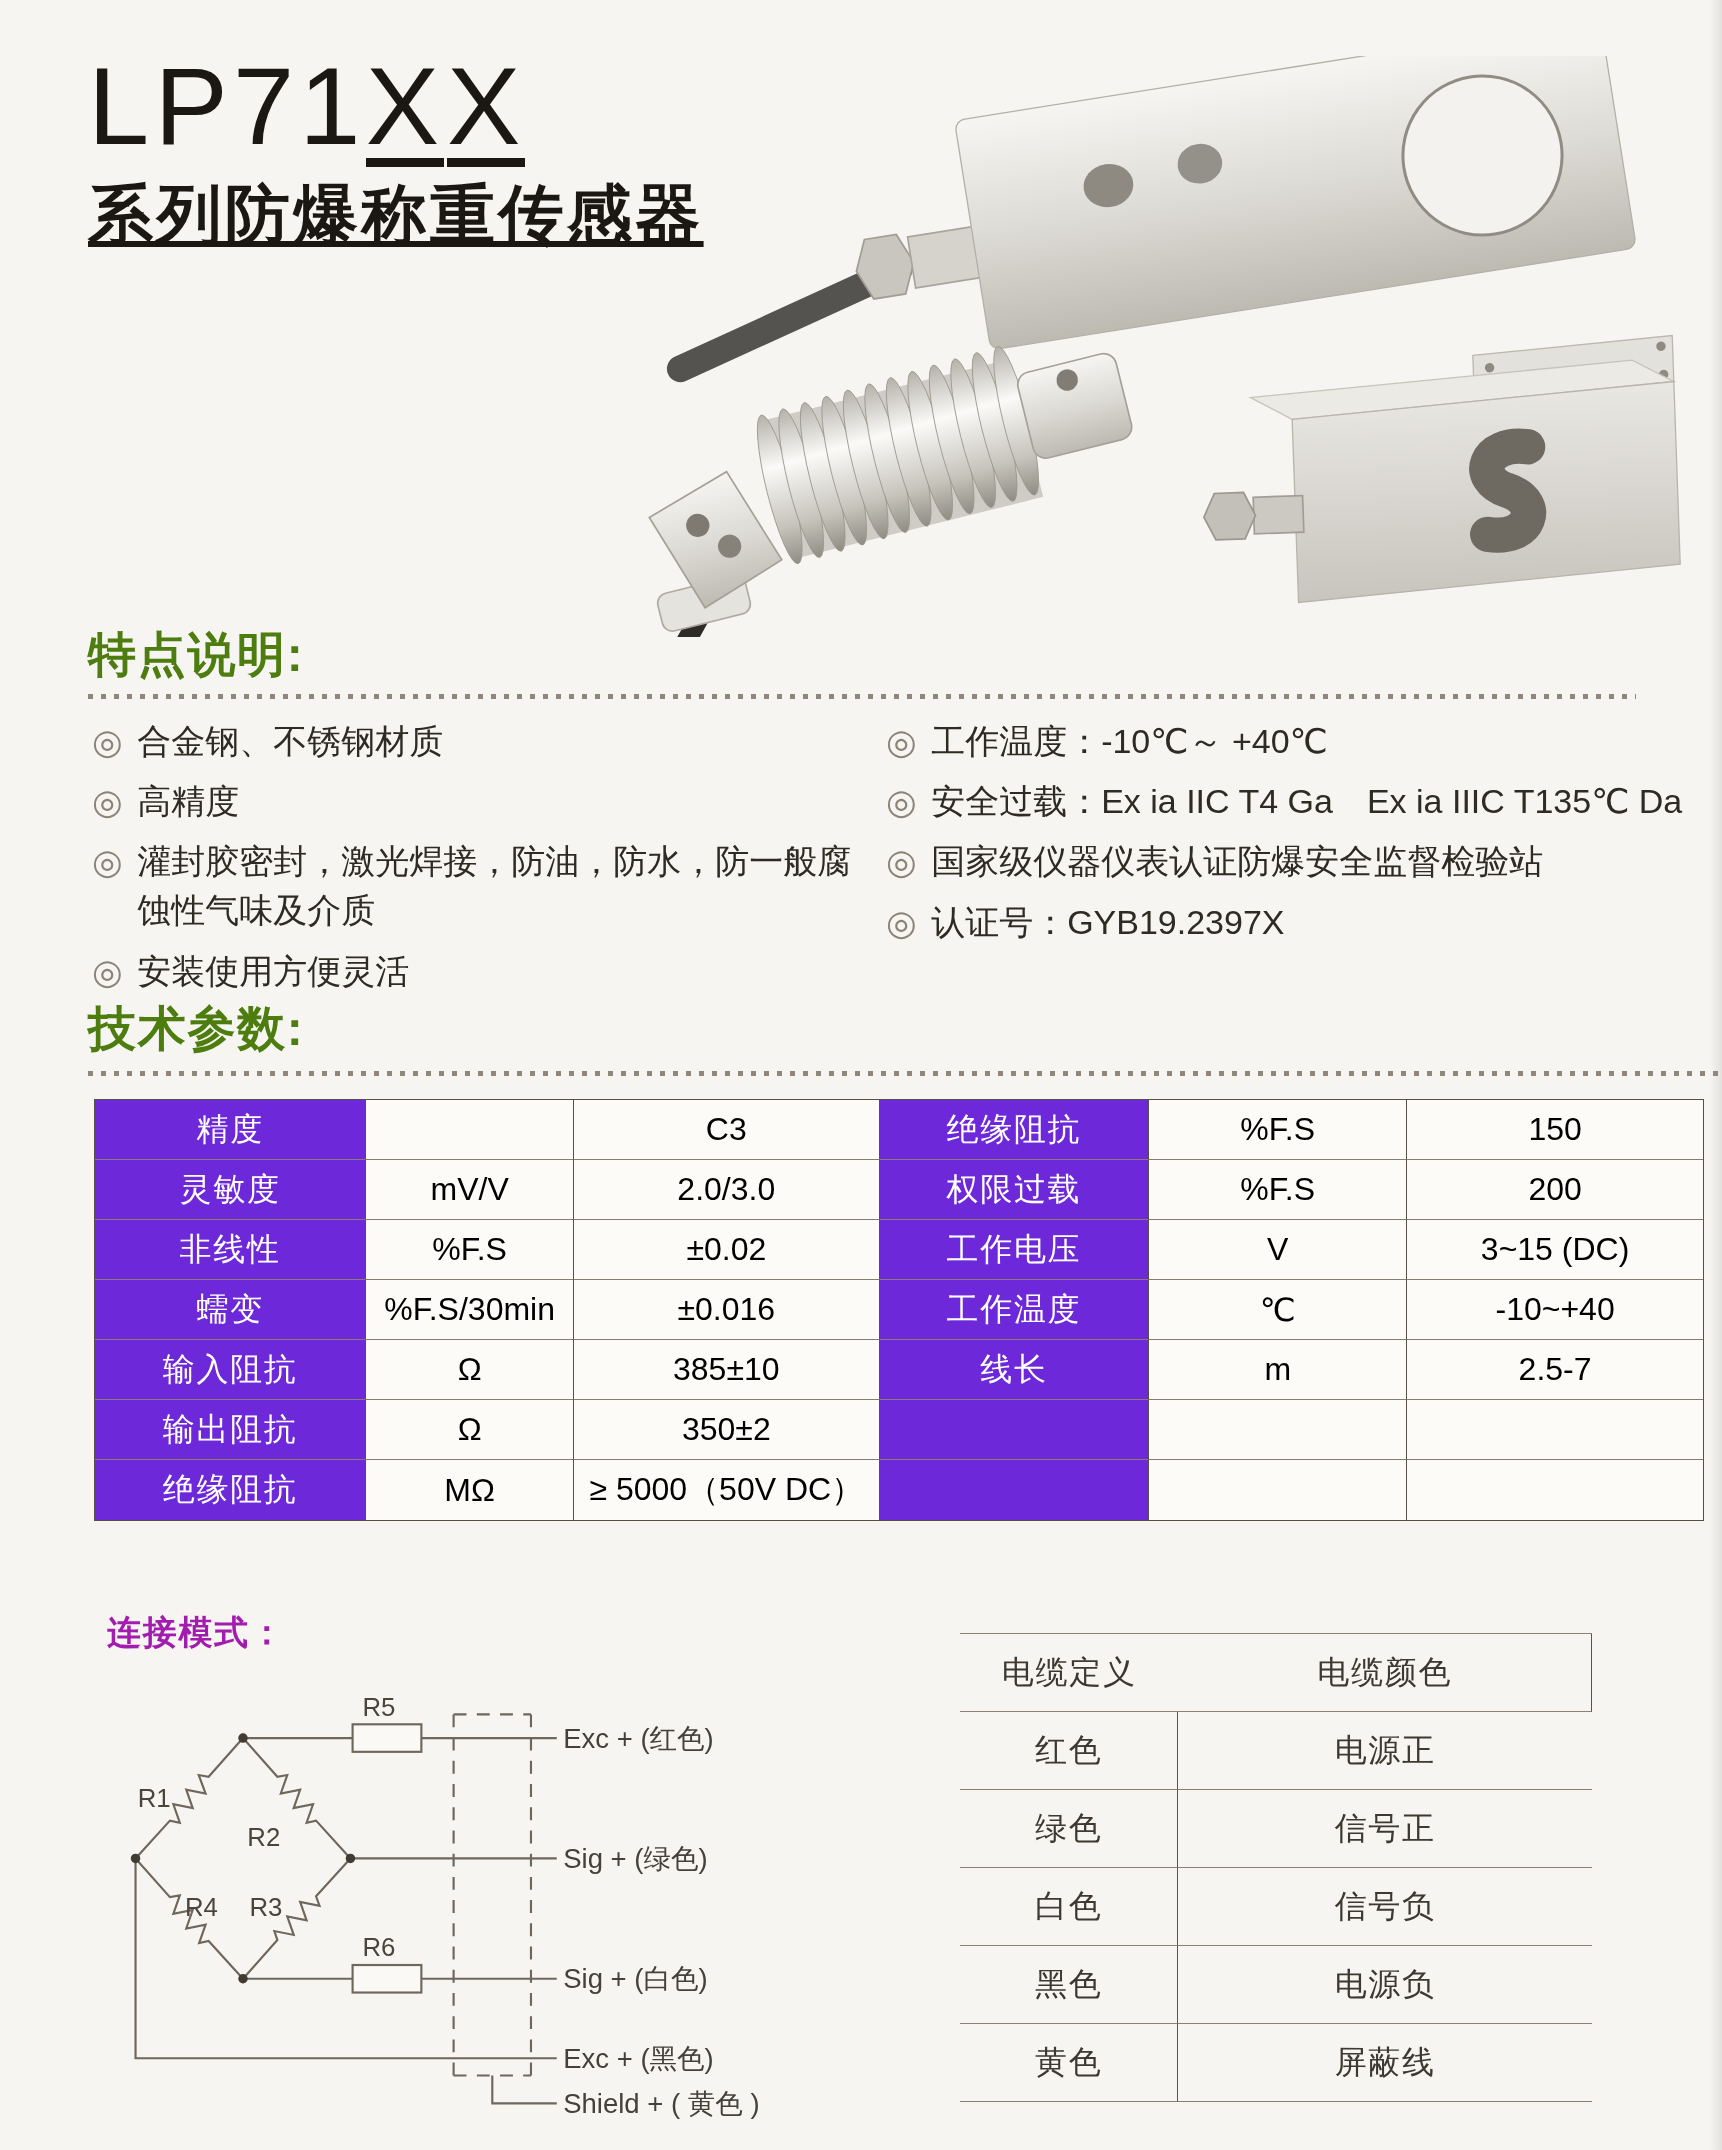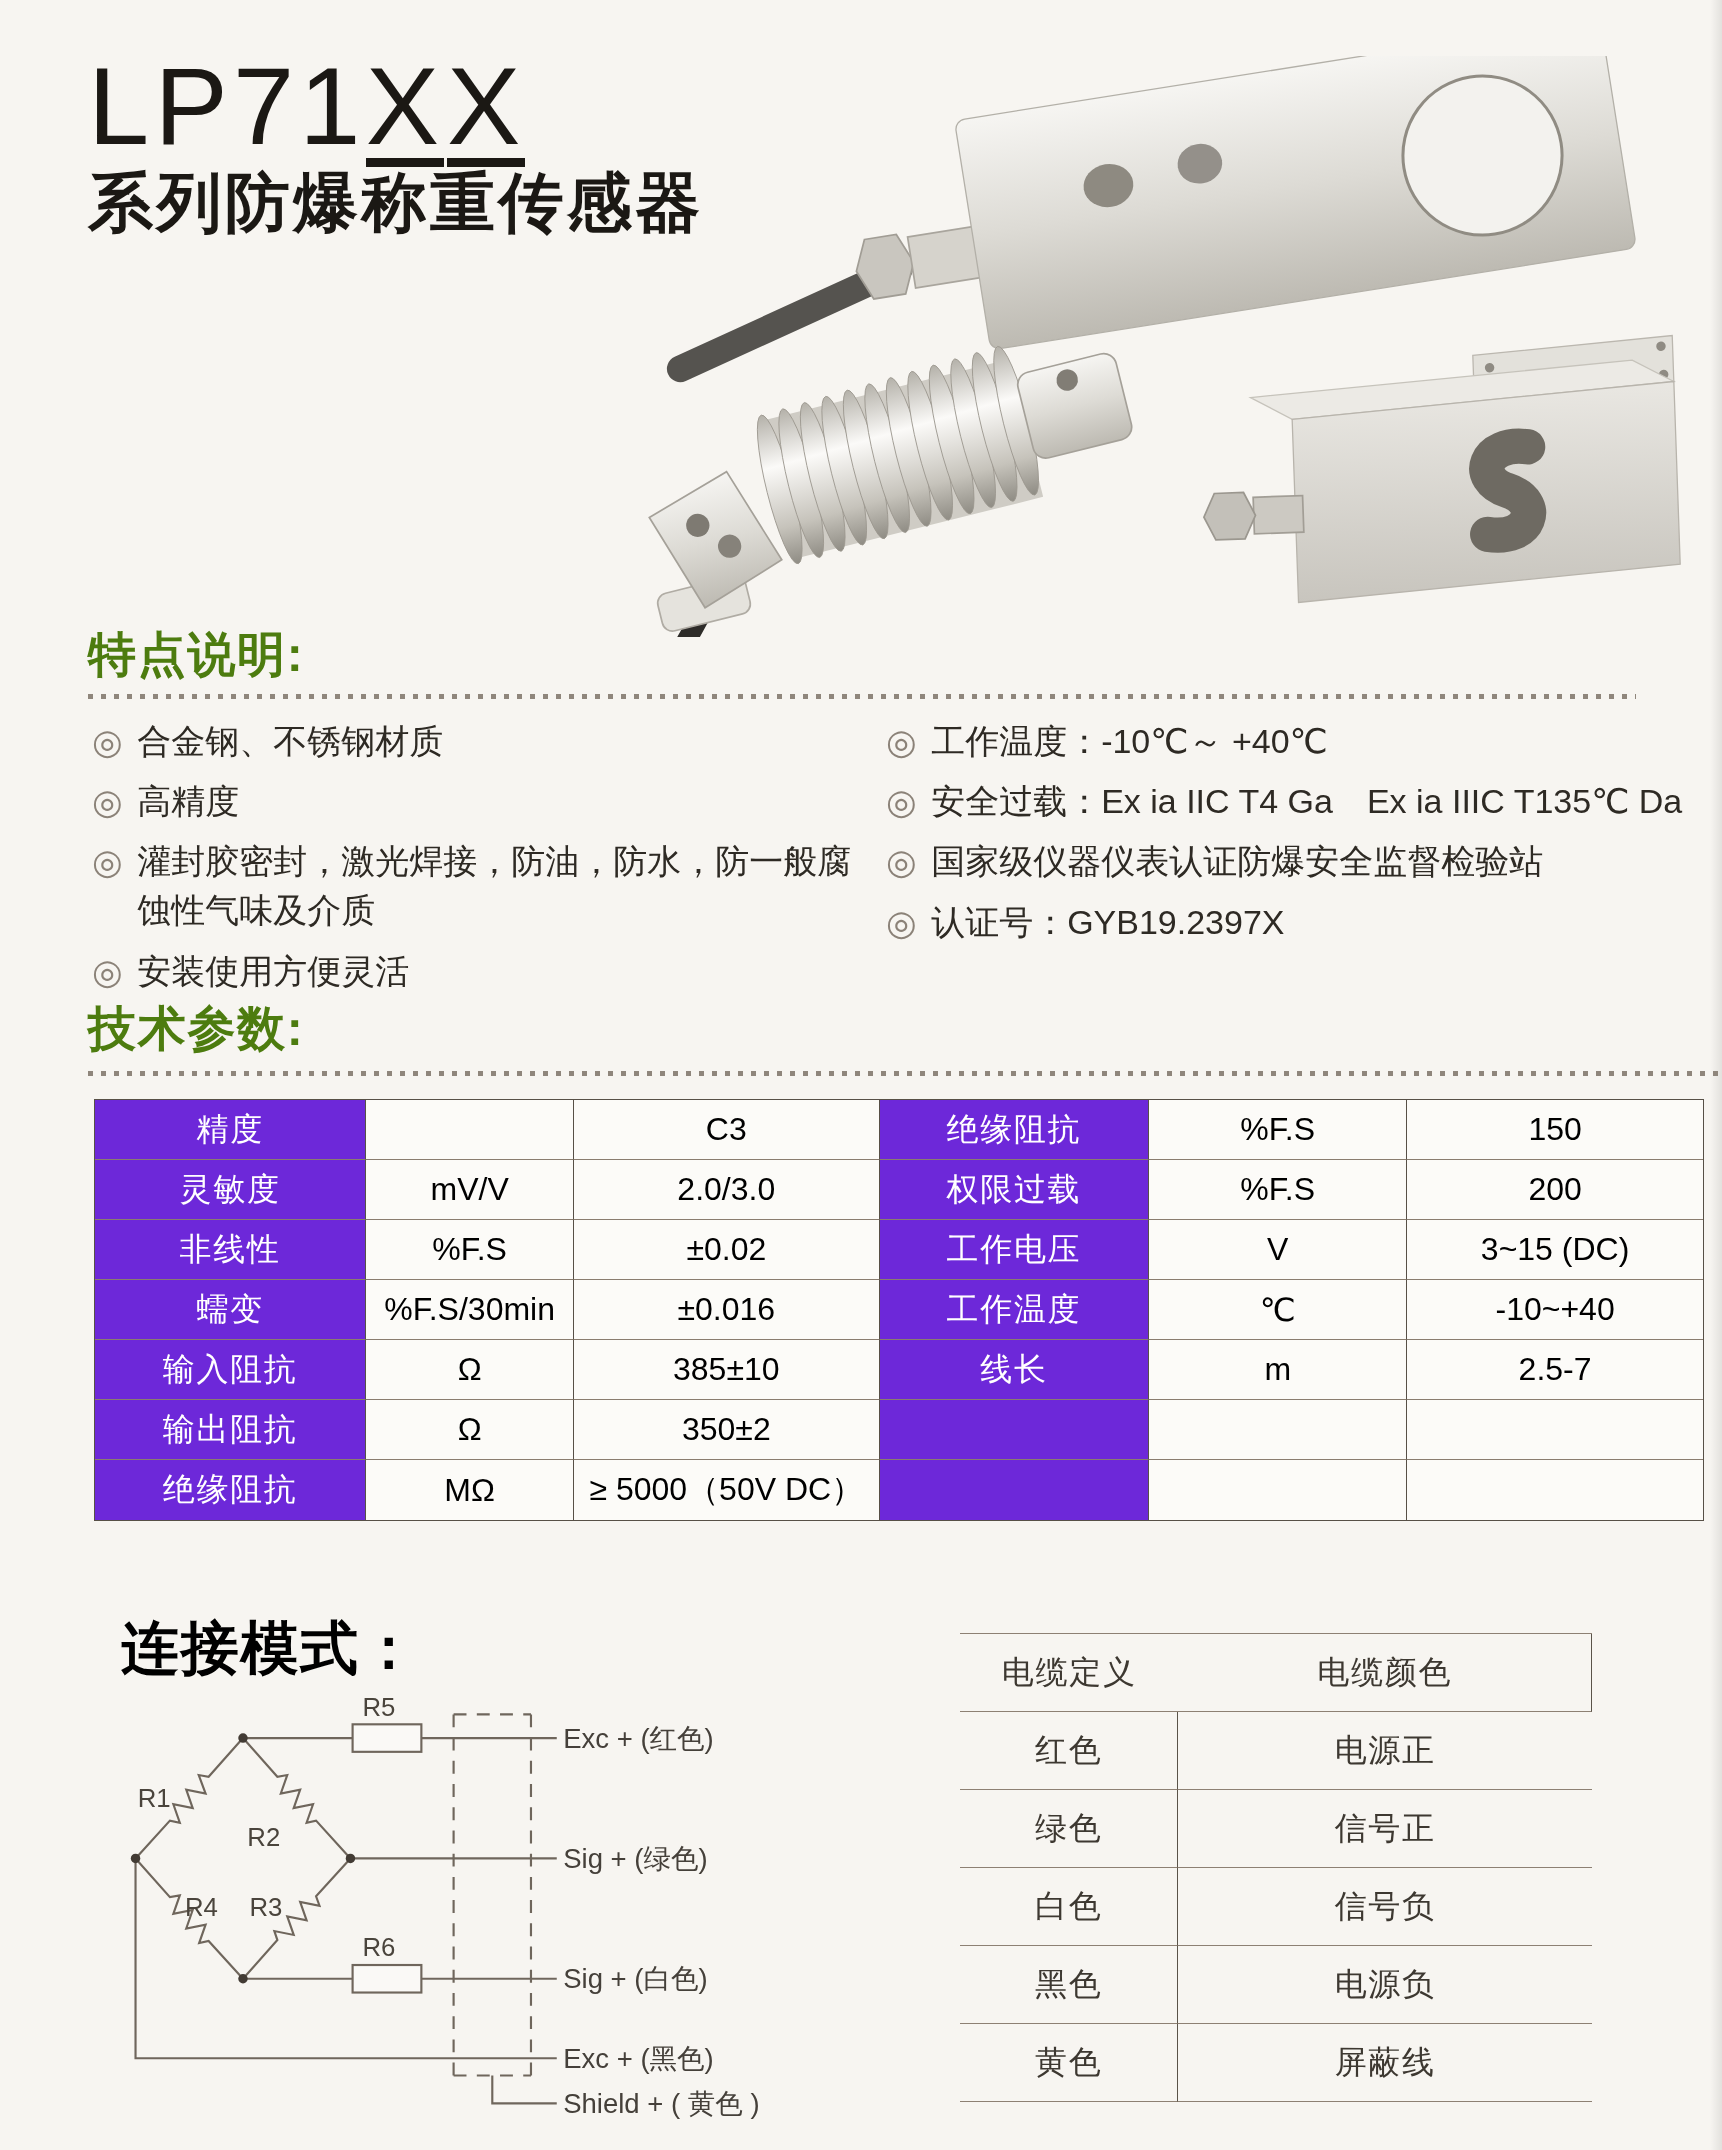--- a/index.html
+++ b/index.html
@@ -13,28 +13,28 @@
     position:relative;width:1723px;height:2413px;
     background:#f7f5f1;overflow:hidden;
   }
   .edge-shade{position:absolute;right:0;top:0;width:13px;height:100%;
     background:linear-gradient(to right,rgba(0,0,0,0),rgba(0,0,0,0.09));}
 
   
   .model{position:absolute;left:88px;top:51px;font-size:110px;font-weight:400;
     letter-spacing:5.2px;color:#1b1814;line-height:1;}
   .model .xu{border-bottom:9.5px solid #1b1814;padding-bottom:1.7px;margin-right:2.6px;display:inline-block;line-height:0.92;}
-  .subtitle{position:absolute;left:88px;top:159px;font-size:65px;font-weight:700;
-    letter-spacing:3.4px;color:#1b1814;}
+  .subtitle{position:absolute;left:88px;top:171px;font-size:65px;font-weight:700;
+    letter-spacing:3.4px;color:#1b1814;text-decoration:underline;}
 
   
   .h2{position:absolute;font-size:48px;font-weight:700;color:#4d7c0f;letter-spacing:1.7px;}
   .h2.feat{left:88px;top:623px;}
   .h2.tech{left:88px;top:997px;}
-  .h2.conn{left:121px;top:1610px;color:#000000;font-size:58px;}
+  .h2.conn{left:107px;top:1610px;color:#a21caf;font-size:34px;}
 
   .dotline{position:absolute;height:4.7px;
     background-image:repeating-linear-gradient(to right,#8f867c 0 4.7px,transparent 4.7px 13px);}
   .dot1{left:88px;top:694px;width:1548px;}
   .dot2{left:88px;top:1071px;width:1630px;}
 
   
   .feat-col{position:absolute;display:flex;flex-direction:column;}
   .feat-left{left:92px;top:717px;width:779px;}
   .feat-right{left:886px;top:717px;width:834px;}

